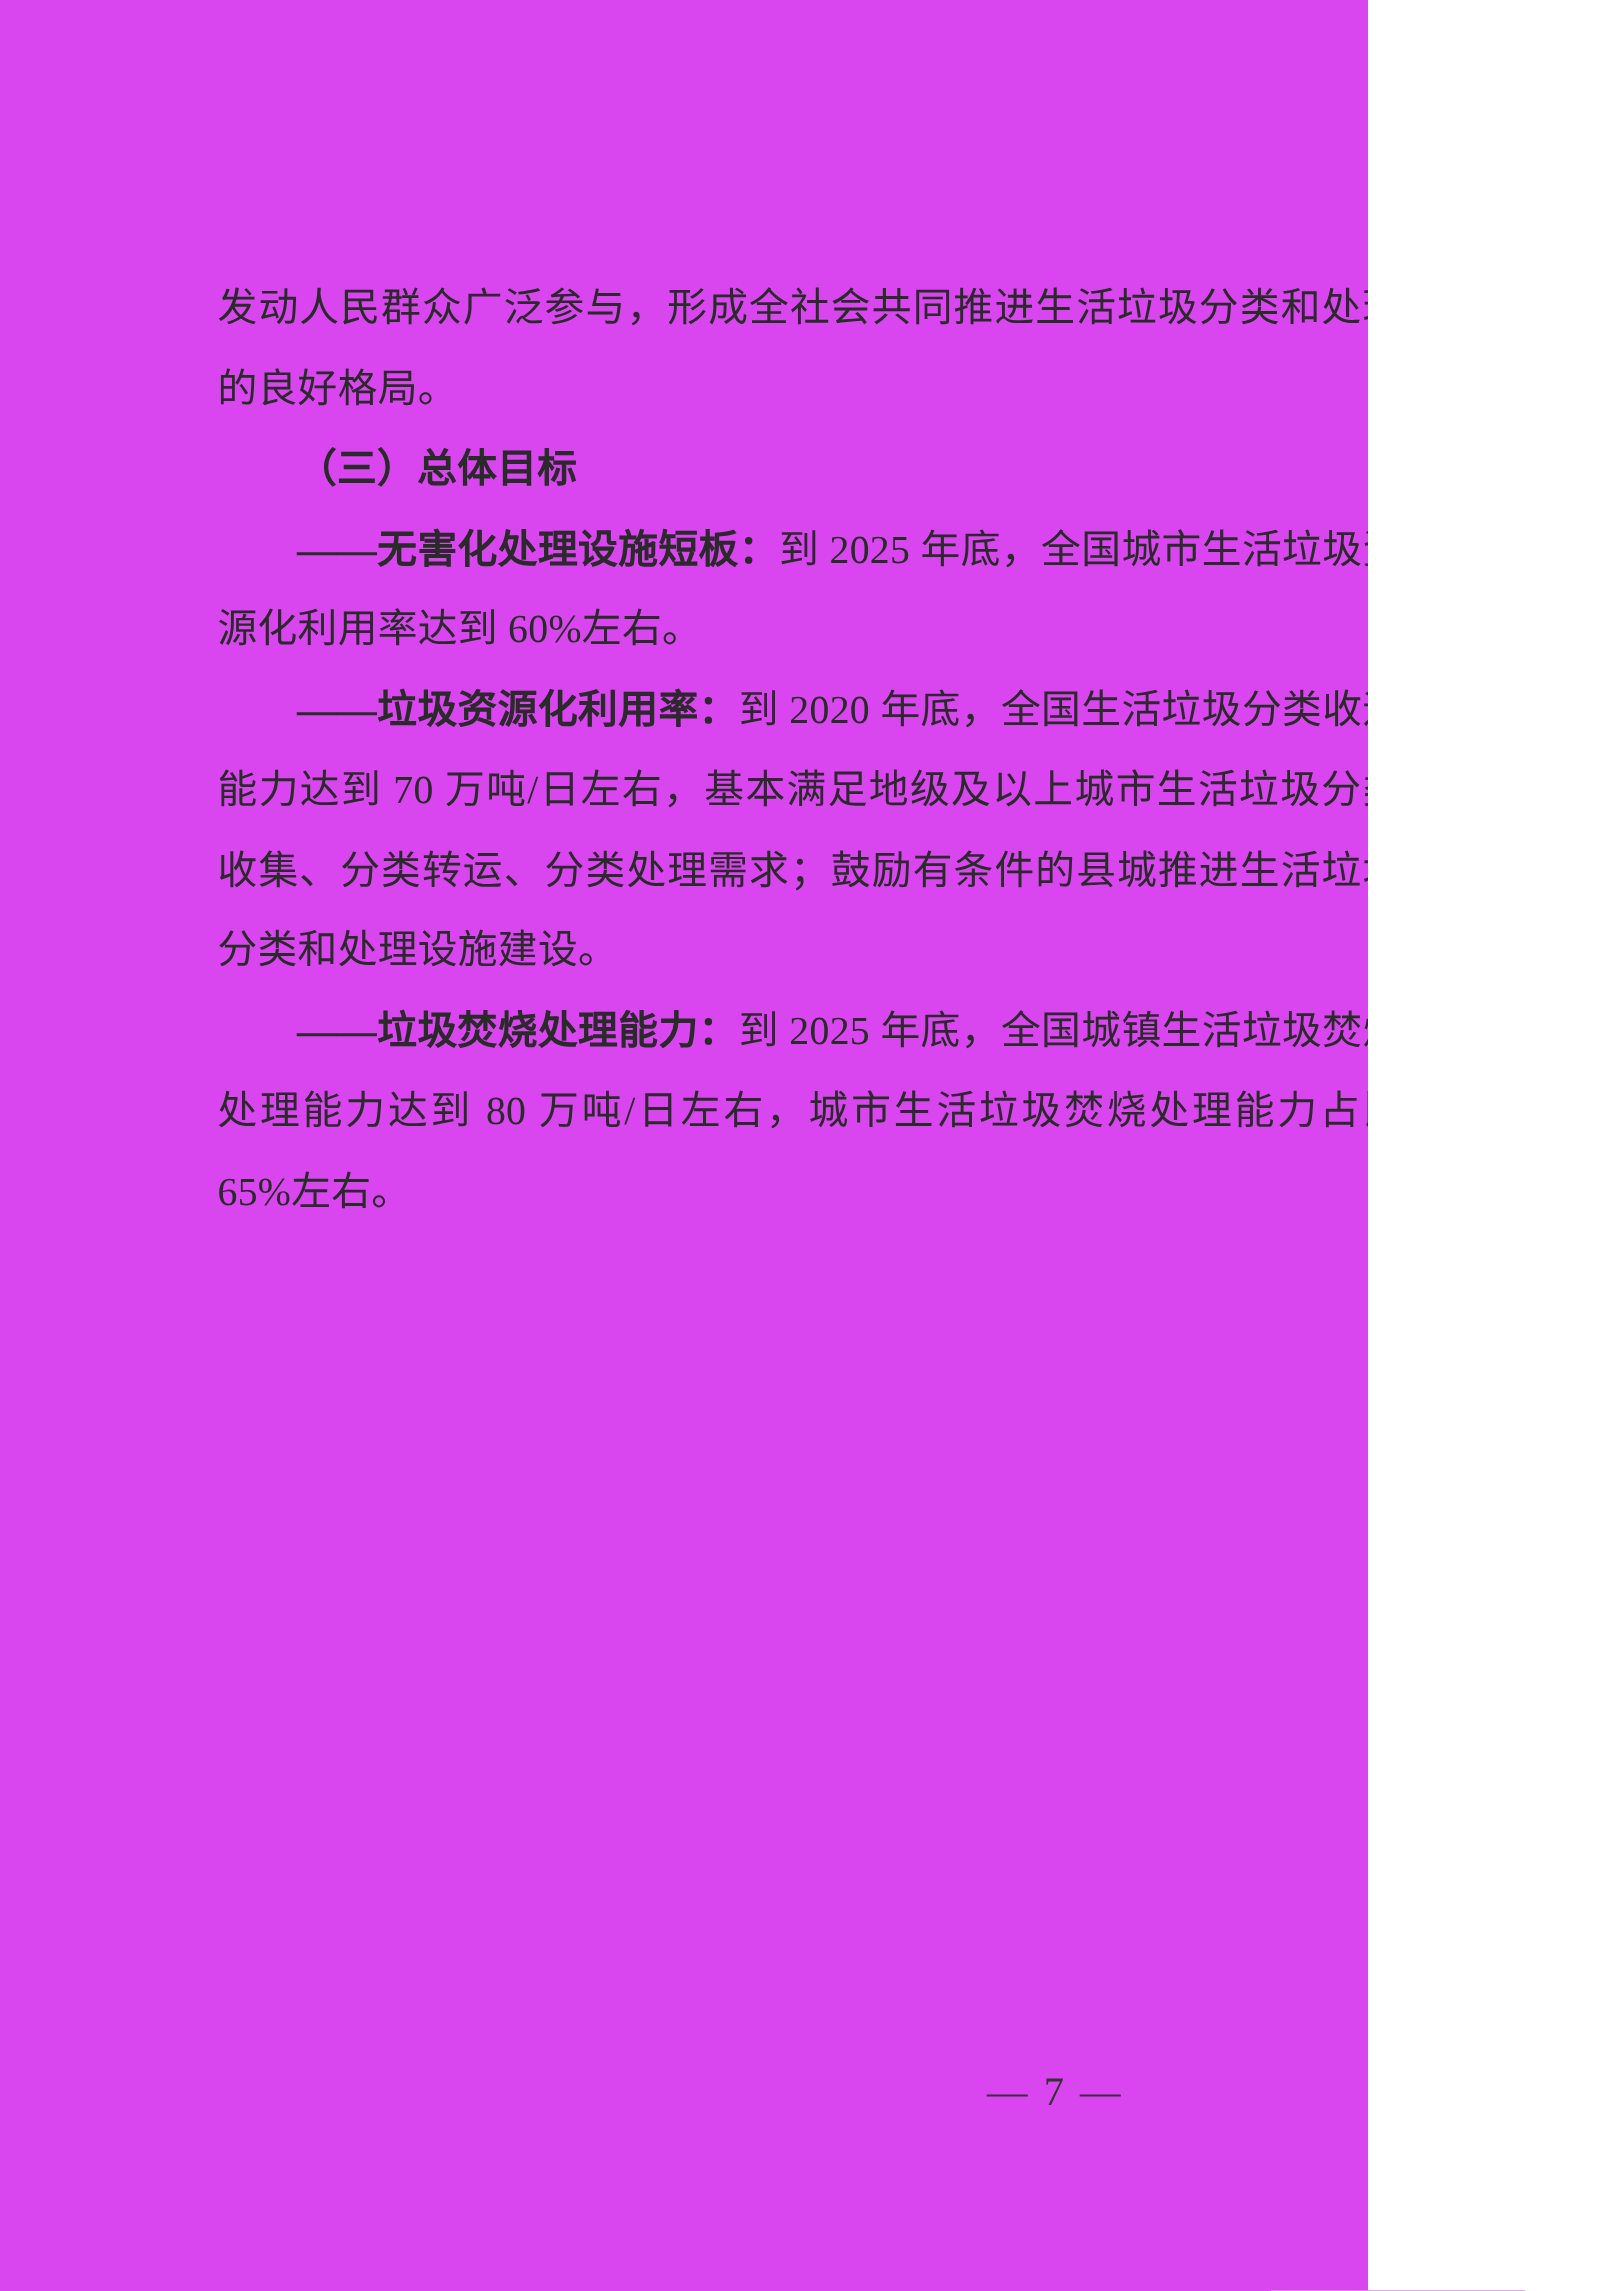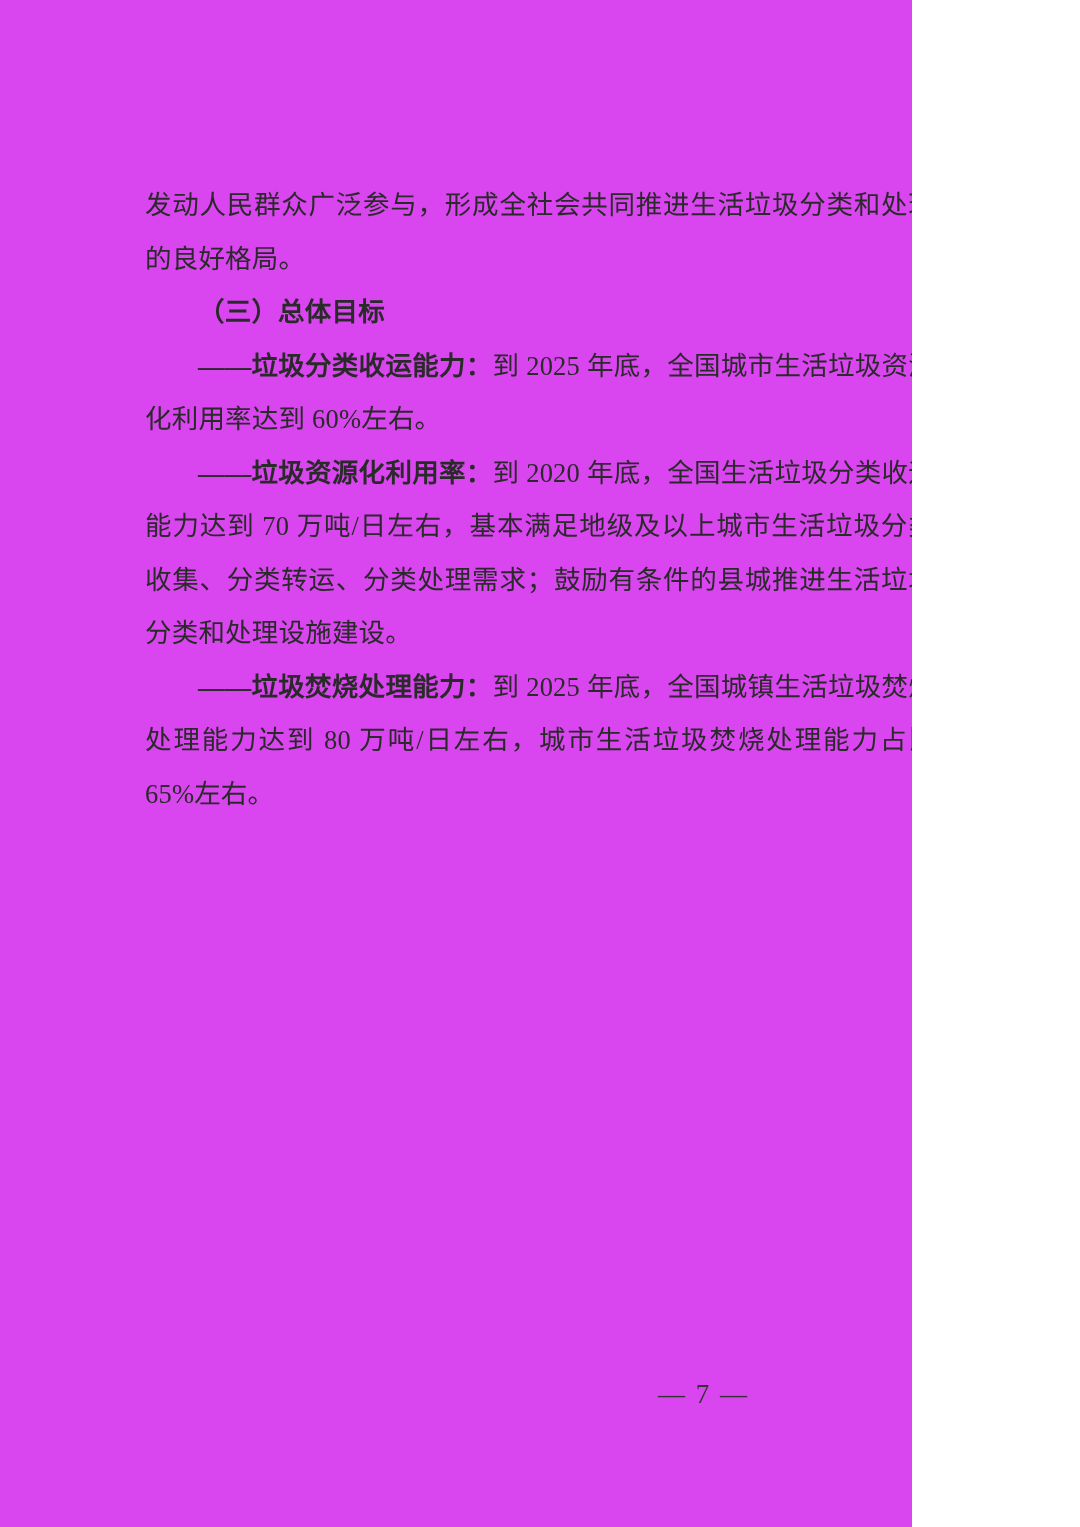--- a/index.html
+++ b/index.html
@@ -64,21 +64,21 @@
 <div class="page">
   <div class="content">
 
     <p>发动人民群众广泛参与，形成全社会共同推进生活垃圾分类和处理的良好格局。</p>
 
     <p class="heading">（三）总体目标</p>
 
 
 
     <p class="indent">
-      <span class="lead">——垃圾分类收运能力：</span><span>到 2025 年底，全国城市生活垃圾资源化利用率达到 60%左右。</span>
+      <span class="lead">——无害化处理设施短板：</span><span>到 2025 年底，全国城市生活垃圾资源化利用率达到 60%左右。</span>
     </p>
 
     <p class="indent">
       <span class="lead">——垃圾资源化利用率：</span><span>到 2020 年底，全国生活垃圾分类收运能力达到 70 万吨/日左右，基本满足地级及以上城市生活垃圾分类收集、分类转运、分类处理需求；鼓励有条件的县城推进生活垃圾分类和处理设施建设。</span>
     </p>
 
     <p class="indent">
       <span class="lead">——垃圾焚烧处理能力：</span><span>到 2025 年底，全国城镇生活垃圾焚烧处理能力达到 80 万吨/日左右，城市生活垃圾焚烧处理能力占比 65%左右。</span>
     </p>
 

